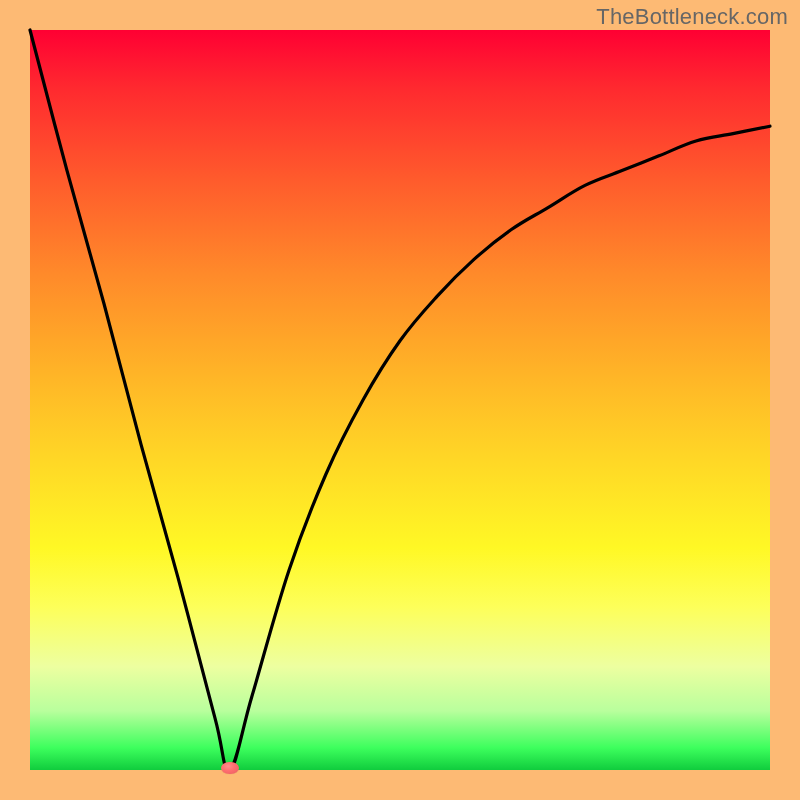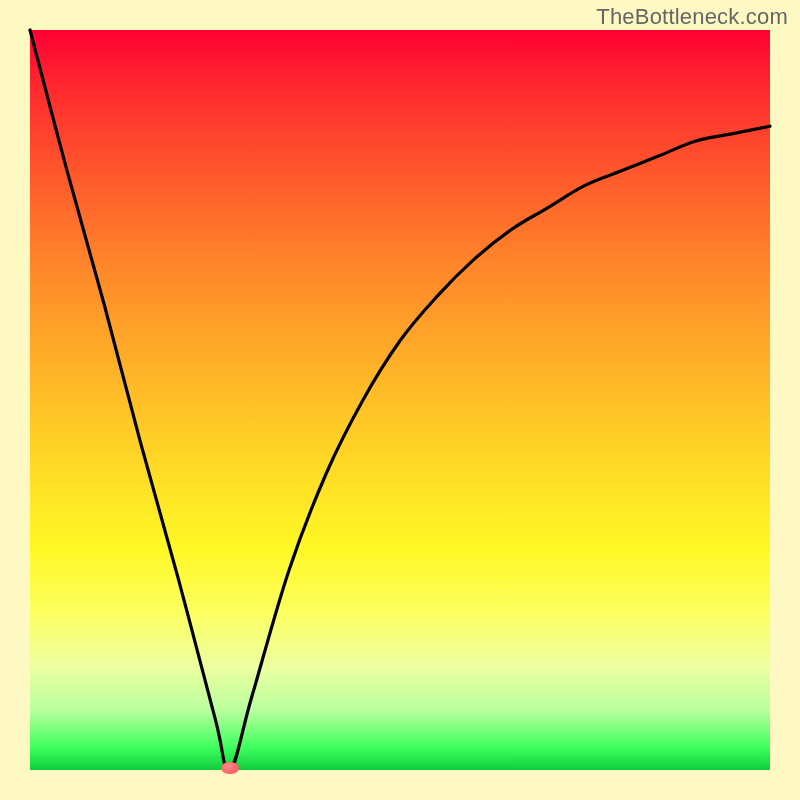--- a/index.html
+++ b/index.html
@@ -8,21 +8,21 @@
     width: 800px;
     height: 800px;
     background: #000;
     overflow: hidden;
     font-family: Arial, Helvetica, sans-serif;
   }
   .frame {
     position: relative;
     width: 800px;
     height: 800px;
-    background: #fef9c3;
+    background: #fdba74;
   }
   .watermark {
     position: absolute;
     top: 4px;
     right: 12px;
     color: #666;
     font-size: 22px;
     font-weight: 500;
     z-index: 10;
     letter-spacing: 0.2px;

